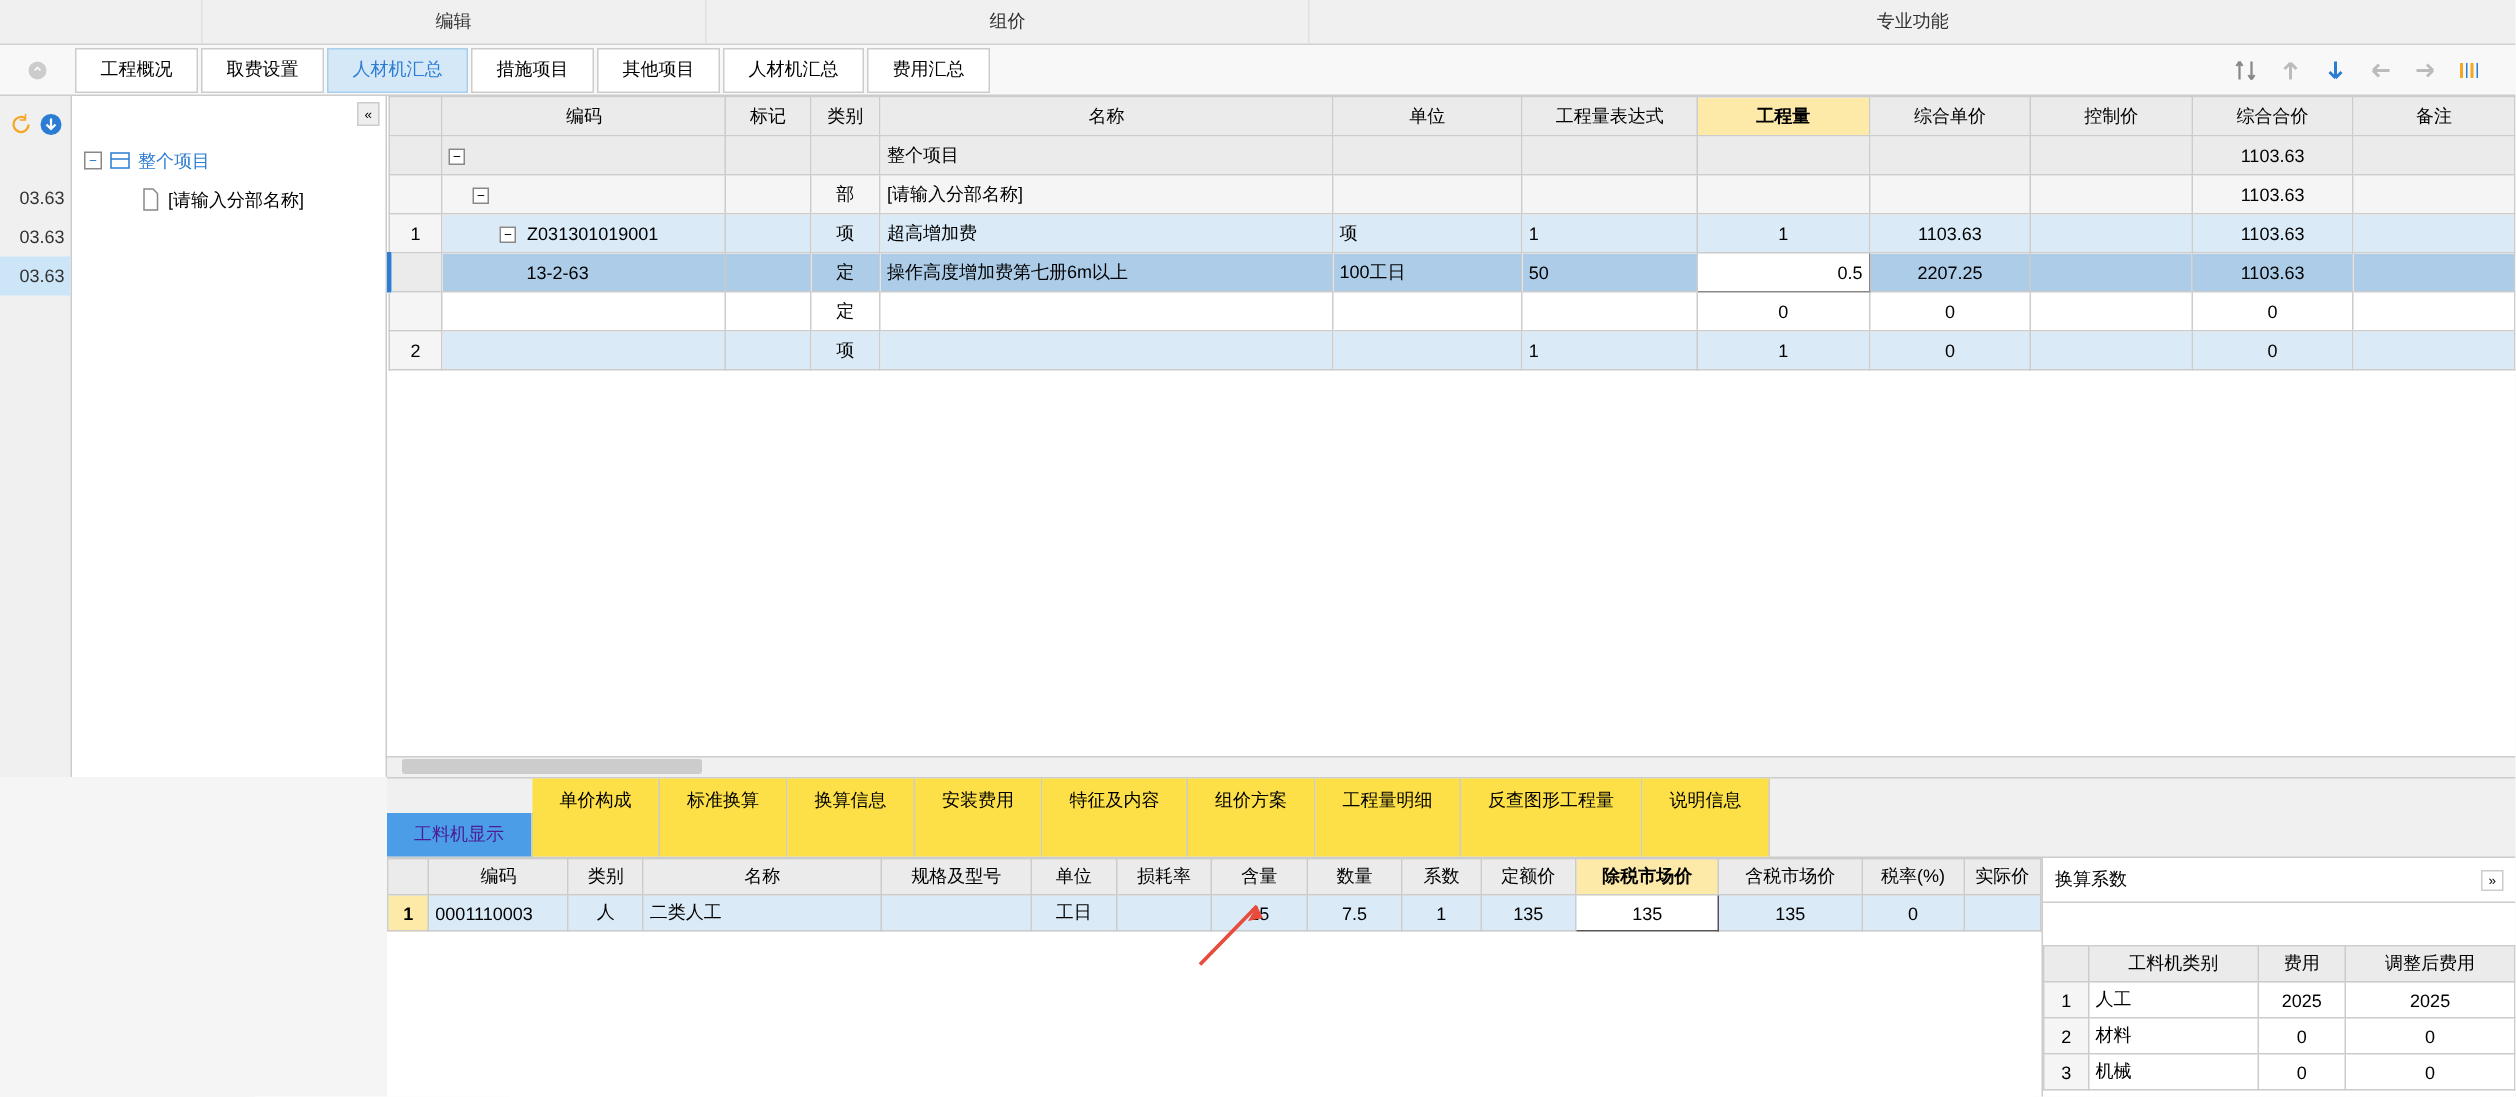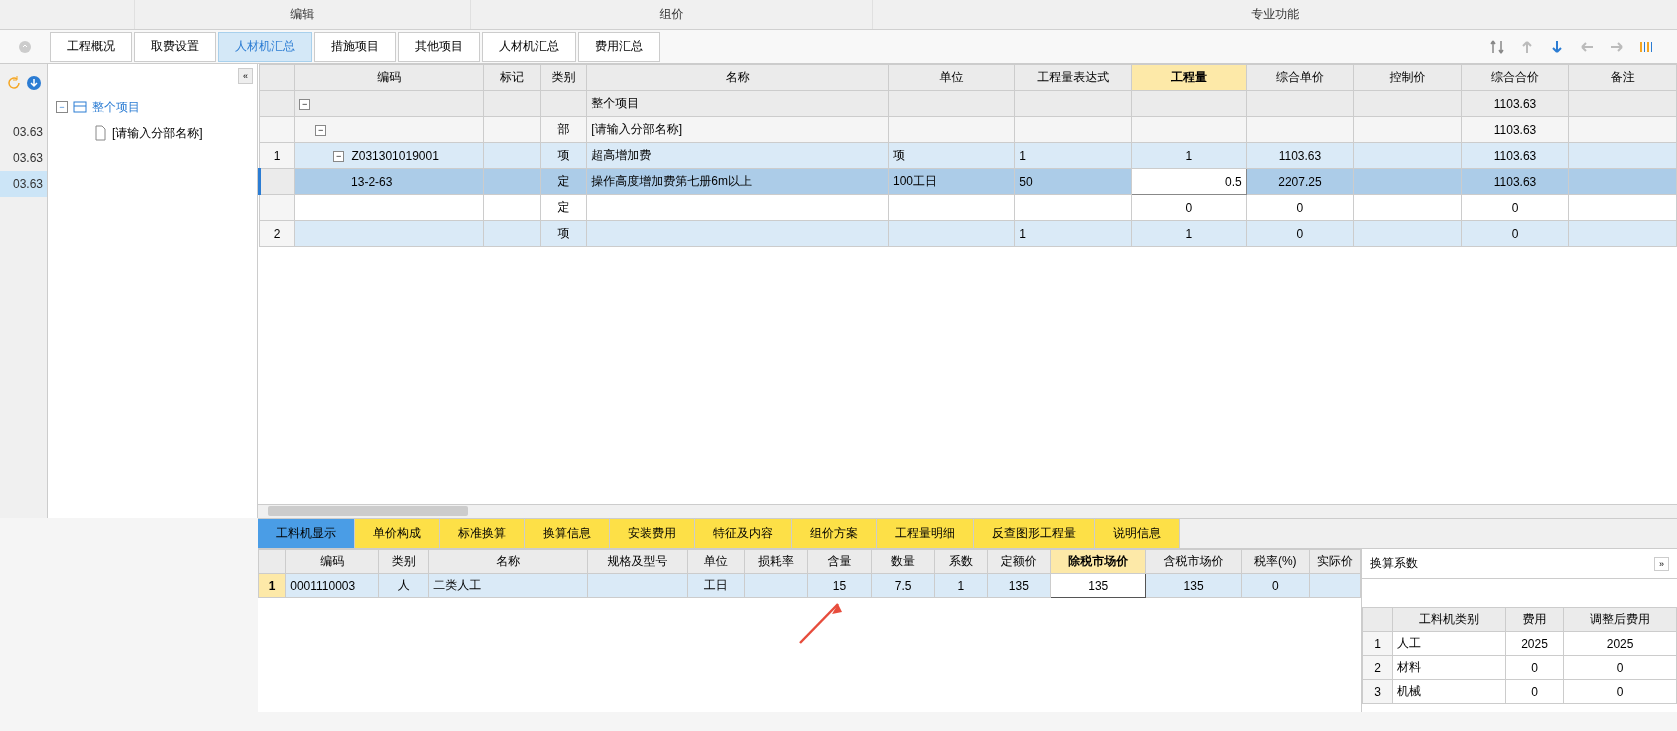--- a/index.html
+++ b/index.html
@@ -46,21 +46,21 @@
     .row-selected { background: #accce8; }
     .row-selected td:first-child { border-left: 3px solid #2b7cd3; }
     .expand-box { display: inline-flex; width: 11px; height: 11px; border: 1px solid #888; align-items: center; justify-content: center; font-size: 9px; background: #fff; margin-right: 4px; vertical-align: middle; }
     .cell-right { text-align: center; }
     .cell-input { background: #fff; text-align: right; border: 1px solid #888 !important; }
     .hscroll { height: 14px; background: #f0f0f0; border-top: 1px solid #ccc; position: relative; }
     .hscroll-thumb { position: absolute; left: 10px; top: 1px; width: 200px; height: 10px; background: #ccc; border-radius: 2px; }
     
     .bottom-tabs { display: flex; background: #f0f0f0; border-top: 1px solid #ccc; border-bottom: 1px solid #ccc; }
     .bottom-tab { padding: 6px 18px; border-right: 1px solid #ccc; background: #fde047; cursor: pointer; }
-    .bottom-tab.active { background: #4a9de6; color: #000000; }
+    .bottom-tab.active { background: #4a9de6; color: #4c1d95; margin-top: 23px; }
     
     .detail-area { display: flex; background: #fff; height: 163px; }
     .detail-main { flex: 1; }
     .detail-table { border-collapse: collapse; width: 100%; }
     .detail-table th, .detail-table td { border: 1px solid #ccc; height: 24px; padding: 0 4px; font-weight: normal; white-space: nowrap; }
     .detail-table th { background: #ebebeb; text-align: center; }
     .detail-table th.active-col { background: #fde9a8; font-weight: bold; }
     .detail-row-sel td { background: #daeaf7; }
     .detail-row-sel td:first-child { background: #fde9a8; font-weight: bold; text-align: center; }
     

